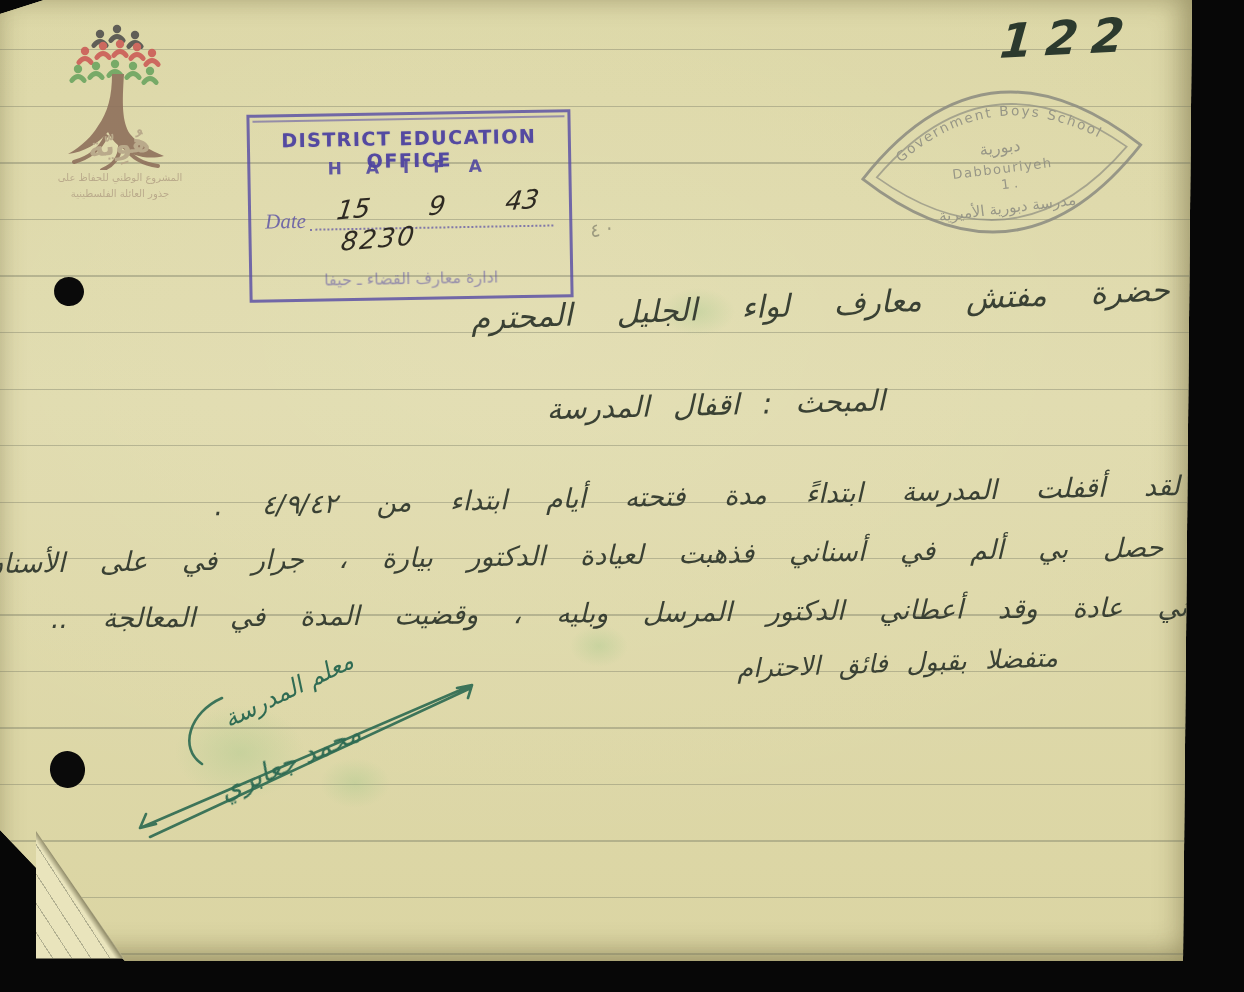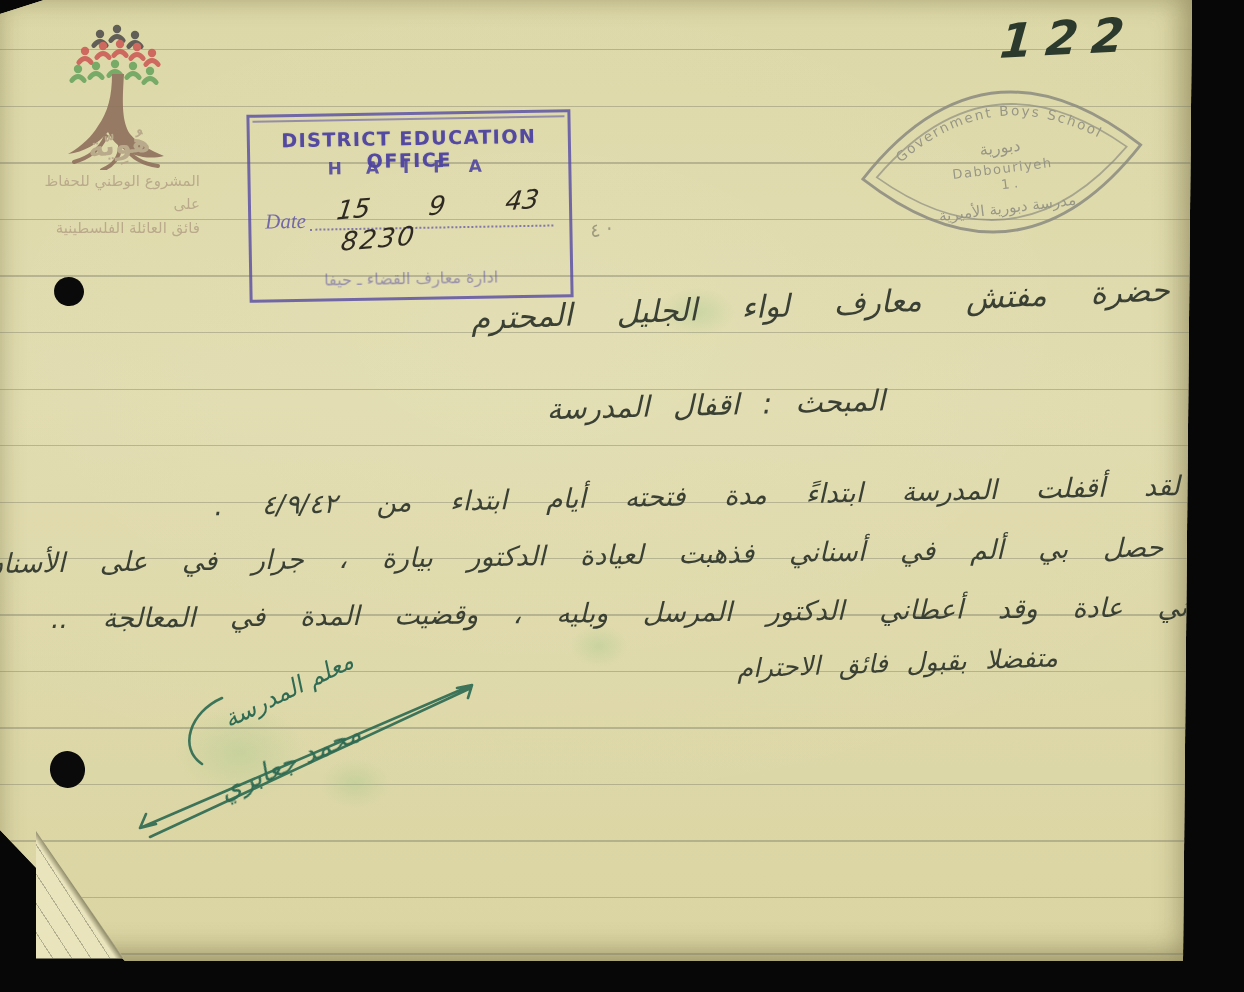--- a/index.html
+++ b/index.html
@@ -30,21 +30,21 @@
           var(--paper-fold,#e9e4bc);}
 
   
   .hole{position:absolute;background:#0a0a0a;border-radius:50%;}
   .hole1{left:54px;top:277px;width:30px;height:29px;transform:rotate(12deg);}
   .hole2{left:50px;top:751px;width:35px;height:37px;transform:rotate(-8deg);}
 
   
   .watermark{position:absolute;left:40px;top:20px;width:160px;opacity:.88;text-align:center;}
   .watermark svg{display:block;margin:0 auto;}
-  .wm-cap{font-size:15px;line-height:1.55;color:var(--logo-tan,#ac9d80);direction:rtl;text-align:right;}
+  .wm-cap{font-size:10px;line-height:1.55;color:var(--logo-tan,#ac9d80);direction:rtl;}
 
   
   .pagenum{position:absolute;left:1000px;top:10px;font-size:47px;font-style:italic;
            letter-spacing:13px;color:var(--page-number-ink,#2c3a2e);
            transform:rotate(-3deg) skewX(-8deg);font-weight:bold;}
 
   
   .stamp-district{position:absolute;left:248px;top:112px;width:318px;height:182px;
                   border:3px solid rgba(88,77,165,.82);transform:rotate(-1deg);
                   color:var(--district-ink,#5a4fa2);}
@@ -143,21 +143,21 @@
             <use href="#person" x="36" y="46"></use>
             <use href="#person" x="55" y="44"></use>
           <use href="#person" x="73" y="46"></use>
             <use href="#person" x="90" y="51"></use>
         </g>
         <path fill="var(--logo-trunk,#8d6e5a)" d="M52,54 C52,76 48,92 38,106 C32,116 22,126 8,134 C24,132 38,124 48,112 C52,120 56,124 62,128 C72,136 88,140 104,136 C90,130 78,124 70,114 C62,102 62,84 64,54 Z"></path>
         <path fill="none" stroke="var(--logo-trunk,#8d6e5a)" stroke-width="4" stroke-linecap="round" d="M46,116 C40,130 28,138 14,142 M60,126 C60,138 52,146 42,150 M66,128 C72,138 84,144 98,146"></path>
         <text x="60" y="134" text-anchor="middle" font-size="27" font-weight="bold" fill="var(--logo-tan,#b5a487)" transform="rotate(-6 60 134)">هُوِيّة</text>
       </svg>
       <div class="wm-cap">المشروع الوطني للحفاظ على</div>
-      <div class="wm-cap">فائق العائلة الفلسطينية</div>
+      <div class="wm-cap">جذور العائلة الفلسطينية</div>
     </div>
 
     <div class="pagenum">122</div>
 
     <div class="stamp-district">
       <div class="sd-title">DISTRICT EDUCATION OFFICE</div>
       <div class="sd-city">H A I F A</div>
       <div class="sd-daterow">
         <span class="sd-datelabel">Date</span>
         <span class="sd-leader"></span>

